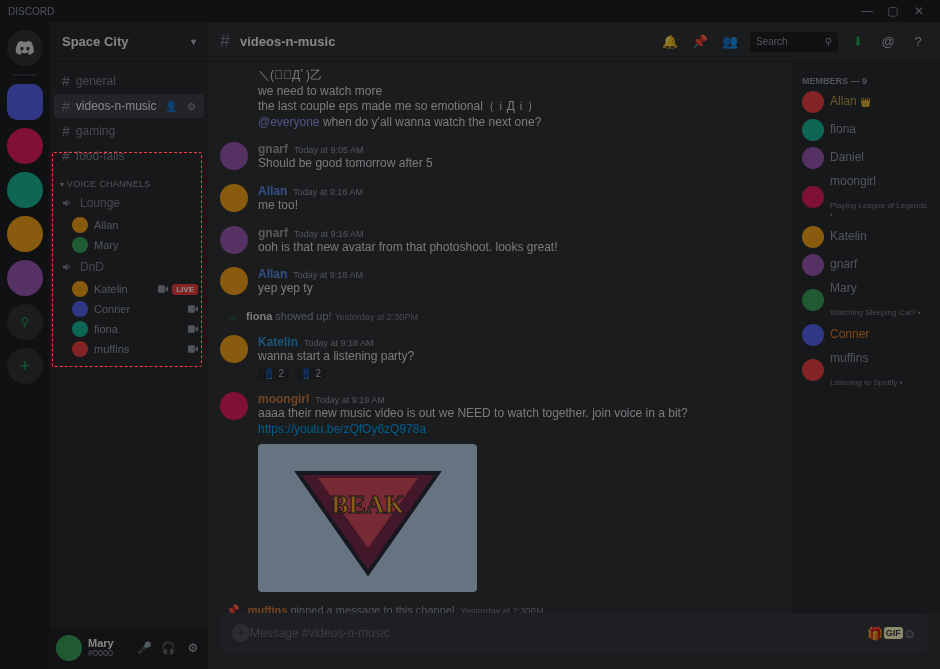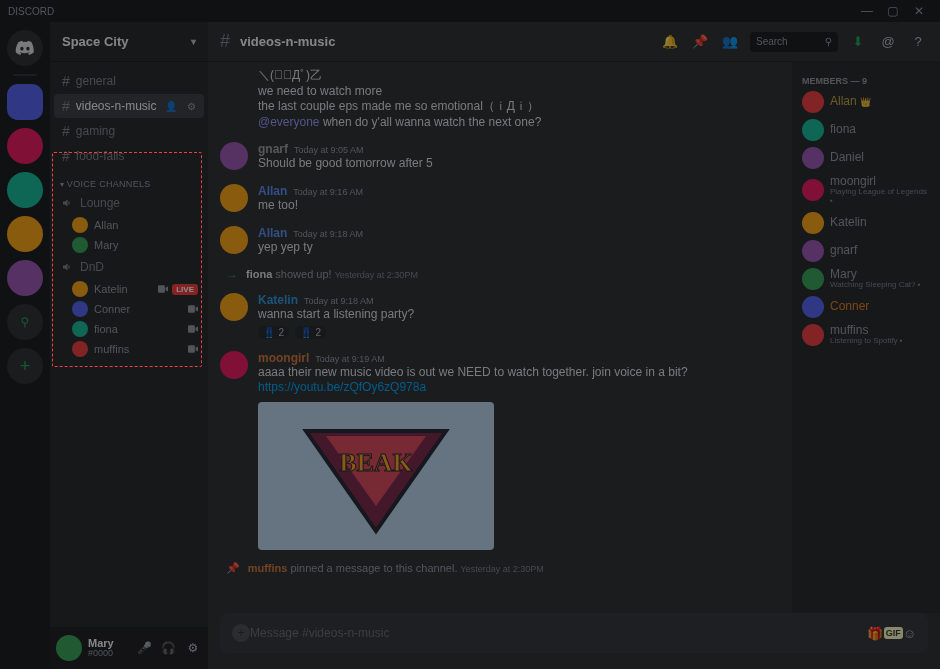--- a/index.html
+++ b/index.html
@@ -57,33 +57,33 @@
 .msg .uname{font-weight:600;font-size:12px;}
 .msg .ts{color:#949ba4;font-size:9px;margin-left:6px;font-weight:400;}
 .msg .txt{color:#dbdee1;font-size:12px;line-height:1.3;}
 .msg .lnk{color:#00a8fc;}
 .msg .mention{color:#949cf7;text-align:center;}
 .reacts{display:flex;gap:6px;margin-top:3px;}
 .react{background:#2b2d31;border-radius:6px;padding:1px 5px;font-size:10px;color:#b5bac1;display:flex;align-items:center;gap:3px;}
 .sys{display:flex;align-items:center;gap:8px;padding:6px 0 6px 6px;color:#949ba4;font-size:11px;}
 .sys .arrow{color:#23a559;font-size:12px;}
 .pin-sys{display:flex;align-items:center;gap:8px;padding:6px 0 6px 6px;color:#949ba4;font-size:11px;}
-.video-embed{width:236px;height:148px;margin-top:6px;border-radius:4px;background:#b8d4ea;position:relative;display:flex;align-items:center;justify-content:center;overflow:hidden;}
+.video-embed{width:219px;height:148px;margin-top:6px;border-radius:4px;background:#b8d4ea;position:relative;display:flex;align-items:center;justify-content:center;overflow:hidden;}
 .video-embed .play{width:36px;height:36px;border-radius:50%;background:rgba(0,0,0,0.7);display:flex;align-items:center;justify-content:center;color:#fff;}
 .video-embed .shape1{position:absolute;width:200px;height:130px;}
 .msginput{height:40px;margin:0 12px 16px;background:#383a40;border-radius:8px;display:flex;align-items:center;padding:0 12px;gap:0;}
 .msginput .plus{width:18px;height:18px;border-radius:50%;background:#4e5058;display:flex;align-items:center;justify-content:center;color:#313338;font-size:12px;}
 .msginput .ph{flex:1;color:#6d6f78;font-size:12px;}
 .msginput .ric{color:#b5bac1;font-size:13px;}
 .members{width:148px;background:#2b2d31;padding:10px 6px;overflow:hidden;}
 .mem-cat{color:#949ba4;font-size:9px;font-weight:700;padding:4px 4px 2px;}
 .mem{display:flex;align-items:center;gap:6px;padding:3px 4px;font-size:12px;}
 .mem .av{width:22px;height:22px;border-radius:50%;position:relative;flex:none;}
 .mem .nm{color:#949ba4;font-weight:500;}
-.mem .sub{color:#80848e;font-size:8px;}
+.mem .sub{color:#80848e;font-size:8px;margin-top:14px;}
 .mem .col{display:flex;flex-direction:column;line-height:1.1;}
 .mem .crown{color:#f0b232;font-size:9px;}
 .av{background:#5865f2;}
 .av.c2{background:#3ba55c;}
 .av.c3{background:#faa61a;}
 .av.c4{background:#ed4245;}
 .av.c5{background:#9b59b6;}
 .av.c6{background:#1abc9c;}
 .av.c7{background:#e91e63;}
 .highlight-box{position:absolute;left:52px;top:152px;width:150px;height:215px;border:1px dashed #f23f43;z-index:60;pointer-events:none;border-radius:2px;}
@@ -249,20 +249,27 @@
             </div>
           </div>
           <div class="msg">
             <div class="av c3"></div>
             <div class="body">
               <div><span class="uname" style="color:#5b8ff0">Allan</span><span class="ts">Today at 9:16 AM</span></div>
               <div class="txt">me too!</div>
             </div>
           </div>
           <div class="msg">
+            <div class="av c5"></div>
+            <div class="body">
+              <div><span class="uname" style="color:#a0a0a0">gnarf</span><span class="ts">Today at 9:16 AM</span></div>
+              <div class="txt">ooh is that new avatar from that photoshoot. looks great!</div>
+            </div>
+          </div>
+          <div class="msg">
             <div class="av c3"></div>
             <div class="body">
               <div><span class="uname" style="color:#5b8ff0">Allan</span><span class="ts">Today at 9:18 AM</span></div>
               <div class="txt">yep yep ty</div>
             </div>
           </div>
           <div class="sys">
             <span class="arrow">→</span>
             <span><b style="color:#dbdee1">fiona</b> showed up! <span style="font-size:9px;color:#80848e">Yesterday at 2:30PM</span></span>
           </div>

